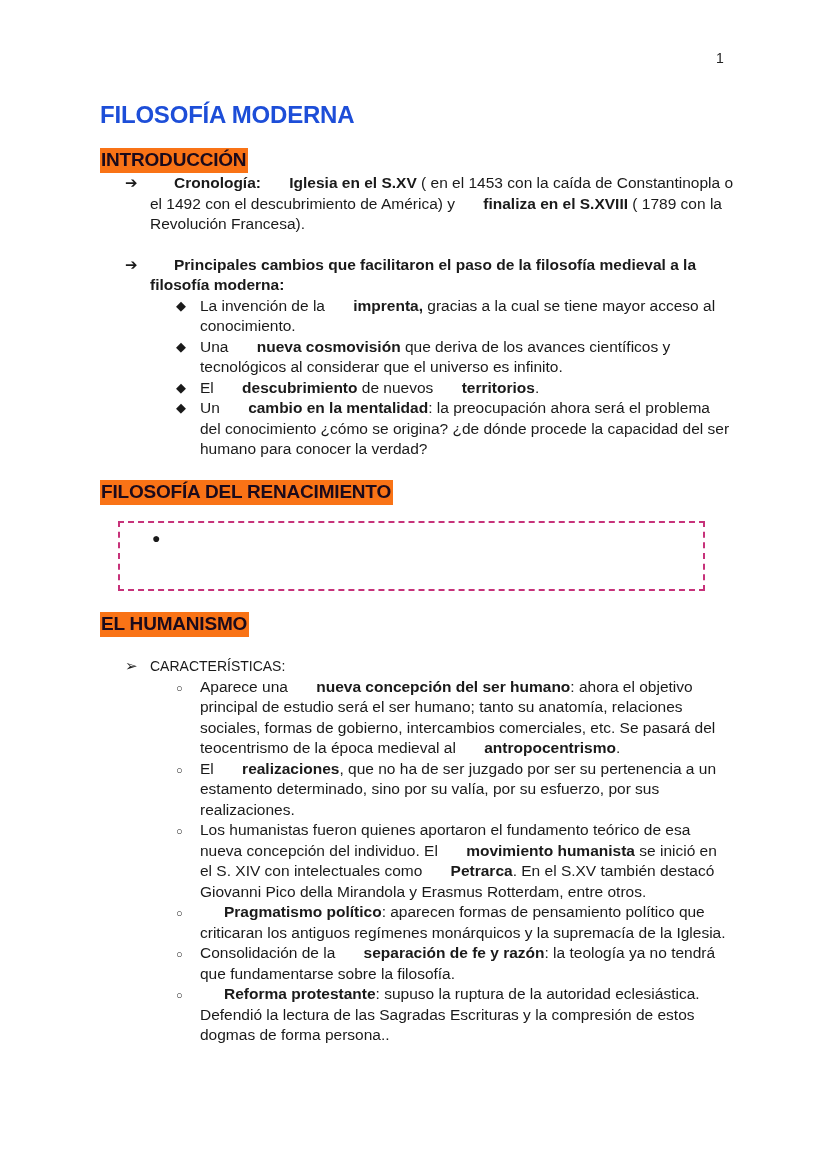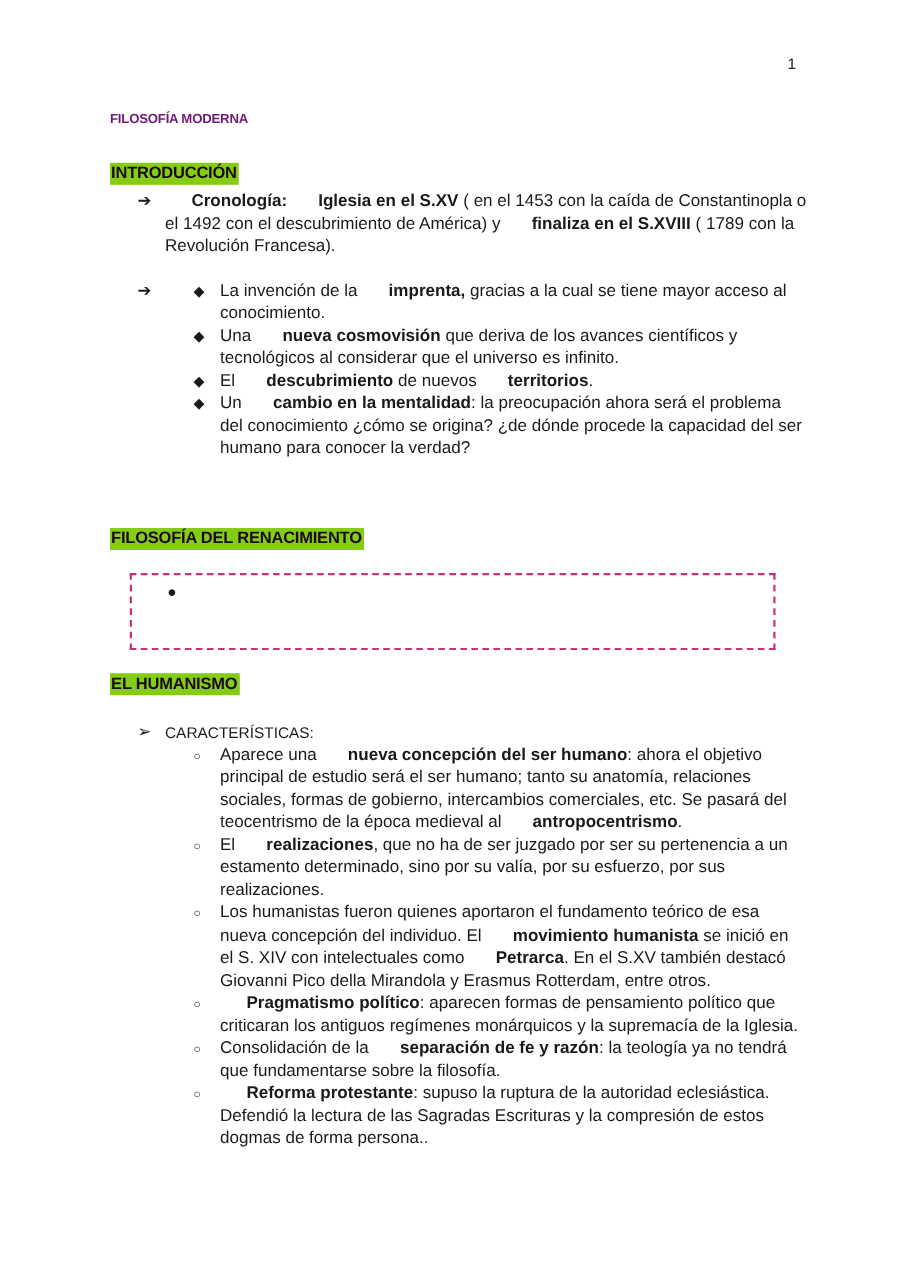--- a/index.html
+++ b/index.html
@@ -7,26 +7,26 @@
       width: 828px; height: 1169px; position: relative; overflow: hidden;
       font-family: "Liberation Sans", "DejaVu Sans", sans-serif;
       color: #1a1a1a;
     }
     .page-number {
       position: absolute; top: 50px; left: 716px;
       font-size: 14px; color: #222;
     }
     .doc-title {
       position: absolute; top: 101px; left: 100px;
-      font-size: 12px; font-weight: bold; color: #701a75; letter-spacing: -0.2px;
+      font-size: 24px; font-weight: bold; color: #1d4ed8; letter-spacing: -0.2px;
     }
     .section-heading {
       position: absolute; left: 100px;
-      font-size: 15px; font-weight: bold; color: #1b0a1b;
-      background: #84cc16; padding: 1px 2px 2px 1px; letter-spacing: -0.2px;
+      font-size: 19px; font-weight: bold; color: #1b0a1b;
+      background: #f97316; padding: 1px 2px 2px 1px; letter-spacing: -0.2px;
     }
     .content { position: absolute; left: 0; right: 0; font-size: 15.5px; line-height: 20.5px; }
     .l1 { position: relative; padding-left: 150px; width: 585px; }
     .l1 .mk { position: absolute; left: 125px; top: 0; font-size: 15px; }
     .l2 { position: relative; padding-left: 200px; width: 530px; }
     .l2 .mk { position: absolute; left: 176px; top: 0; }
     .diamond { font-size: 13px; }
     .circle { font-size: 11px; top: 1px !important; }
     b { font-weight: bold; margin-left: 24px; }
     .dashed-box {
@@ -49,20 +49,21 @@
 <div class="section-heading" style="top:148px;">INTRODUCCIÓN</div>
 
 <div class="content" style="top:173px;">
   <div class="l1">
     <span class="mk">➔</span>
     <b>Cronología:</b> <b>Iglesia en el S.XV</b><span> ( en el 1453 con la caída de Constantinopla o el 1492 con el descubrimiento de América) y </span><b>finaliza en el S.XVIII</b><span> ( 1789 con la Revolución Francesa).</span>
   </div>
 
   <div class="l1" style="margin-top:20px;">
     <span class="mk">➔</span>
+    <b>Principales cambios que facilitaron el paso de la filosofía medieval a la filosofía moderna:</b>
   </div>
 
   <div class="l2">
     <span class="mk diamond">◆</span>
     <span>La invención de la </span><b>imprenta,</b><span> gracias a la cual se tiene mayor acceso al conocimiento.</span>
   </div>
   <div class="l2">
     <span class="mk diamond">◆</span>
     <span>Una </span><b>nueva cosmovisión</b><span> que deriva de los avances científicos y tecnológicos al considerar que el universo es infinito.</span>
   </div>

